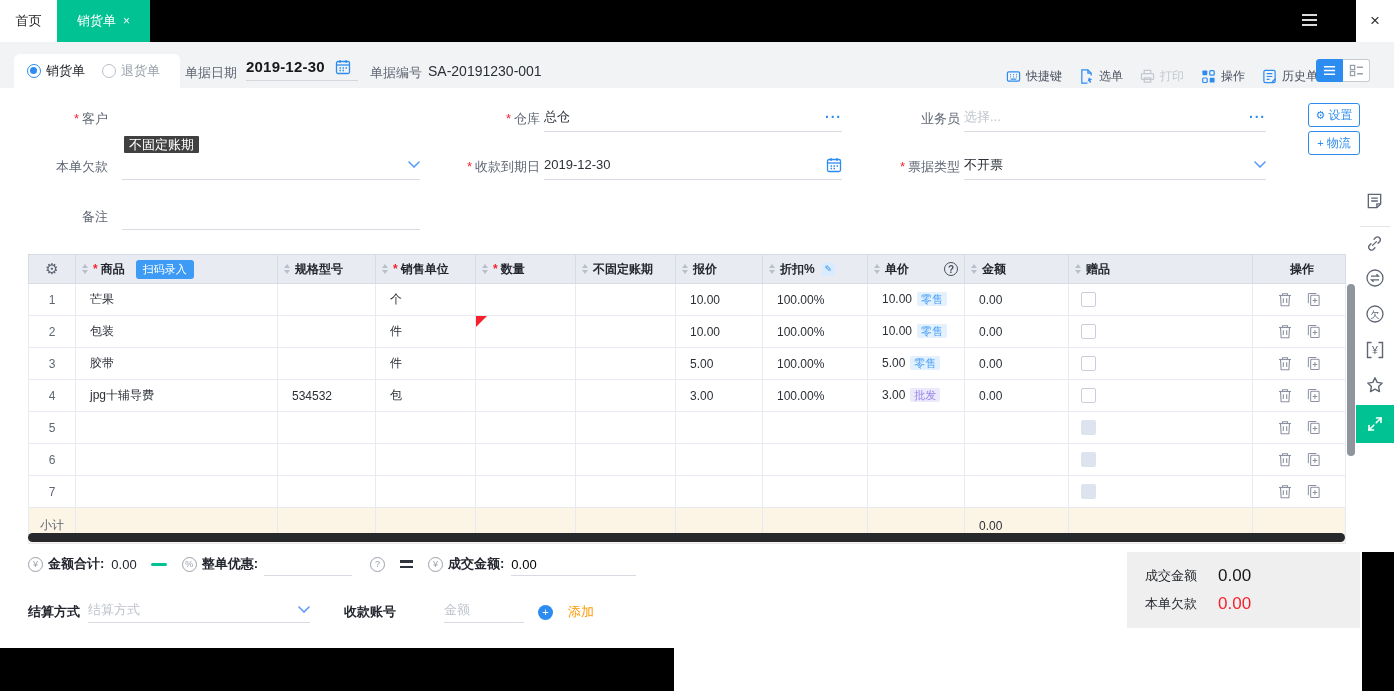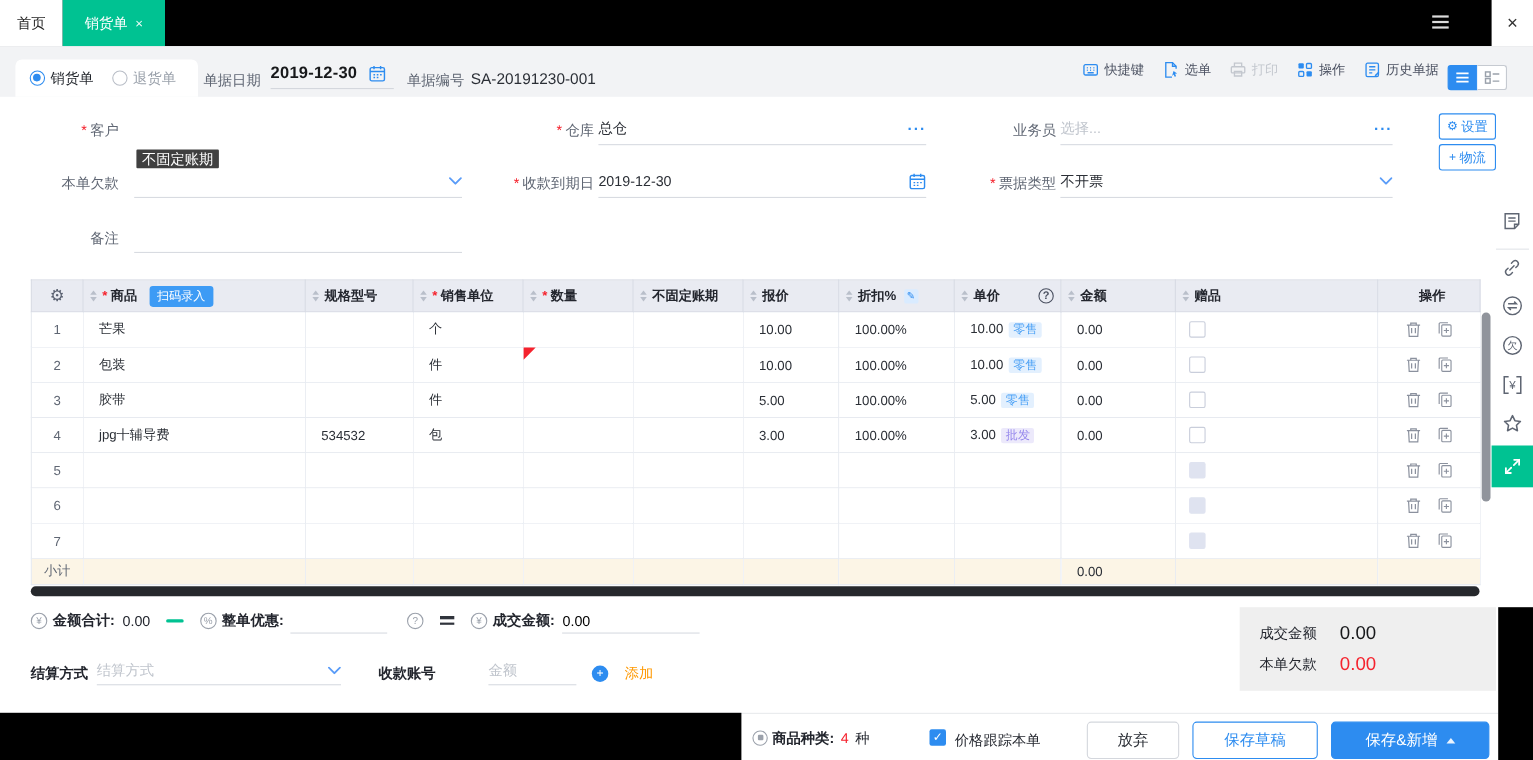--- a/index.html
+++ b/index.html
@@ -20,21 +20,21 @@
 .ritem{display:flex;align-items:center;gap:5px;cursor:pointer}
 .rad{width:14px;height:14px;border-radius:50%;border:1.5px solid #b9bec7;position:relative;background:#fff;flex:none}
 .rad.sel{border-color:#2d8cf0}
 .rad.sel::after{content:"";position:absolute;left:2.2px;top:2.2px;width:7px;height:7px;border-radius:50%;background:#2d8cf0}
 .rlab{font-weight:400;font-size:13px;color:#1f2329}
 .rlab.dim{color:#9aa1ab}
 .flab{position:absolute;top:64px;font-size:13px;color:#5f6673}
 .dateval{position:absolute;left:246px;top:58px;width:112px;display:flex;align-items:center;gap:10px;border-bottom:1px solid #d4d7dd;padding-bottom:5px;cursor:pointer}
 .dateval b{font-size:15px;color:#17181a;font-weight:700;letter-spacing:.2px}
 .docno{position:absolute;left:428px;top:63px;font-size:14px;color:#2b2f36}
-.tbacts{position:absolute;left:984px;top:55px;height:30px;display:flex;gap:17px;align-items:flex-start}
+.tbacts{position:absolute;left:1006px;top:55px;height:30px;display:flex;gap:17px;align-items:flex-end}
 .tbi{display:flex;align-items:center;gap:5px;font-size:12px;color:#4a5060;cursor:pointer}
 .tbi.dis{color:#c3c7ce}
 .tbi .tbico{line-height:0}
 .vtog{position:absolute;left:1316px;top:59px;display:flex}
 .vt{width:27px;height:23px;border:1px solid #c6cad1;background:#fff;display:flex;align-items:center;justify-content:center;cursor:pointer;line-height:0}
 .vt.on{background:#2d8cf0;border-color:#2d8cf0}
 .vt:first-child{border-radius:3px 0 0 3px}
 .vt:last-child{border-radius:0 3px 3px 0;border-left:none}
 
 .flbl{position:absolute;font-size:13px;color:#5f6673;text-align:right}
@@ -64,21 +64,21 @@
 .grid td.c-no{text-align:center;padding:0;color:#5f6673}
 .grid td.c-gift{padding-left:12px}
 .grid td.c-ops{text-align:center;padding:0}
 .flag{position:absolute;left:0;top:0;width:0;height:0;border-top:11px solid #f5222d;border-right:11px solid transparent}
 .badge{margin-left:5px;padding:1px 4px;border-radius:2px;font-size:11px;white-space:nowrap}
 .badge.retail{background:#E3F0FE;color:#4aa0f5}
 .badge.wholesale{background:#ECE9FB;color:#9486ec}
 .cbx{display:inline-block;width:15px;height:15px;border:1px solid #c9cedb;border-radius:2px;background:#fff;vertical-align:middle;cursor:pointer}
 .cbx.dis{background:#dfe3f0;border-color:#dfe3f0;cursor:default}
 .opico{display:inline-block;margin:0 7px;vertical-align:middle;line-height:0;cursor:pointer}
-tr.subtotal td{background:#FCF5E6;height:24px}
+tr.subtotal td{background:#FCF5E6;height:36px}
 
 .hscroll{position:absolute;left:28px;top:533px;width:1317px;height:9px;background:#26282c;border-radius:5px;cursor:pointer}
 .vscroll{position:absolute;left:1347px;top:284px;width:8px;height:172px;background:#90949c;border-radius:4px;cursor:pointer}
 
 .totrow{position:absolute;left:28px;top:551px;height:26px;display:flex;align-items:center;font-size:13px}
 .cicon{width:15px;height:15px;border:1px solid #9ba1ab;border-radius:50%;color:#9ba1ab;font-size:9px;display:inline-flex;align-items:center;justify-content:center;flex:none}
 .tlab{font-weight:700;color:#23262e;margin-left:5px}
 .tval{margin-left:7px;color:#23262e}
 .dash{width:16px;height:3px;background:#00C292;border-radius:2px;margin-left:14px}
 .ml15{margin-left:15px}.ml18{margin-left:18px}
@@ -627,36 +627,20 @@
     <div class="srow">
       <span class="slab">成交金额</span>
       <span class="sval">0.00</span>
     </div>
     <div class="srow">
       <span class="slab">本单欠款</span>
       <span class="sval red">0.00</span>
     </div>
   </div>
 
-  <div class="footer">
-    <div class="catwrap">
-      <span class="catico"></span>
-      <span class="catlab">商品种类:</span>
-      <b class="catnum">4</b>
-      <span class="catunit">种</span>
-    </div>
-    <span class="fcb"></span>
-    <span class="fcblab">价格跟踪本单</span>
-    <button class="btn ghost">放弃</button>
-    <button class="btn outline">保存草稿</button>
-    <button class="btn primary">
-      <span>保存&amp;新增</span>
-      <i class="caret"></i>
-    </button>
-  </div>
 
   <div class="ovbl"></div>
   <div class="ovbr"></div>
 
   <div class="side" id="side-rail">
     <div class="sdiv"></div>
   <div class="sic" style="top:192px"><svg width="19" height="19" viewBox="0 0 20 20" fill="none" stroke="#5f6673" stroke-width="1.4">
           <path d="M3.5 2.5h13v10l-4 4h-9z"></path>
           <path d="M12.5 16.5v-4h4"></path>
           <path d="M6.5 6.5h7M6.5 9.5h7"></path>

